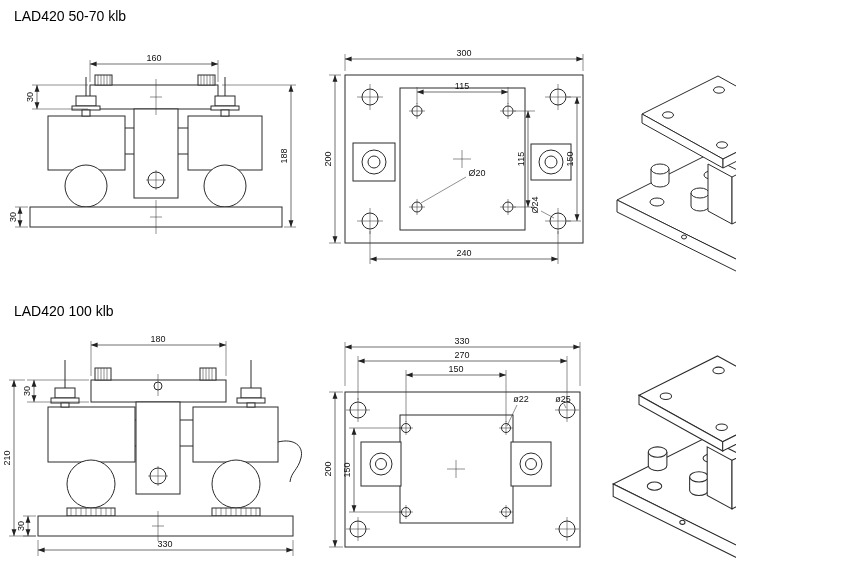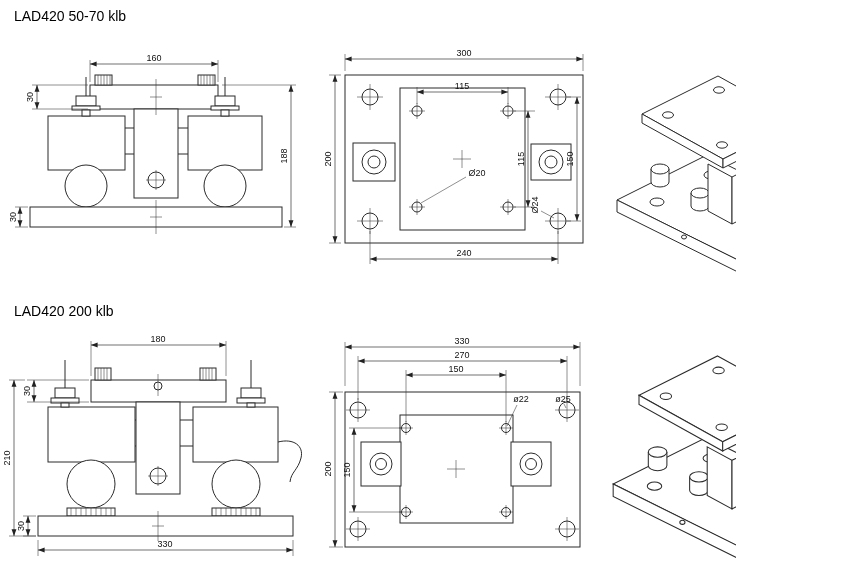--- a/index.html
+++ b/index.html
@@ -231,21 +231,21 @@
     <g>
       <line class="thin" x1="216" y1="166" x2="229" y2="173"></line>
       <text class="lbl" x="213" y="160" transform="rotate(-90 213 160)">Ø24</text>
     </g>
   </svg>
 
   <svg class="view" style="left:612px;top:60px" width="240" height="215">
     <use href="#iso-assembly" width="240" height="215"></use>
   </svg>
 
-  <div class="model-title" style="left:14px;top:303px">LAD420 200 klb</div>
+  <div class="model-title" style="left:14px;top:303px">LAD420 100 klb</div>
 
   <svg class="view" style="left:3px;top:330px" width="315" height="232">
     <g>
       <line class="part" x1="132" y1="90" x2="190" y2="90"></line>
       <line class="part" x1="132" y1="116" x2="190" y2="116"></line>
       <rect class="partf" x="45" y="77" width="87" height="55"></rect>
       <rect class="partf" x="190" y="77" width="85" height="55"></rect>
     </g>
     <g>
       <circle class="partf" cx="88" cy="154" r="24"></circle>

